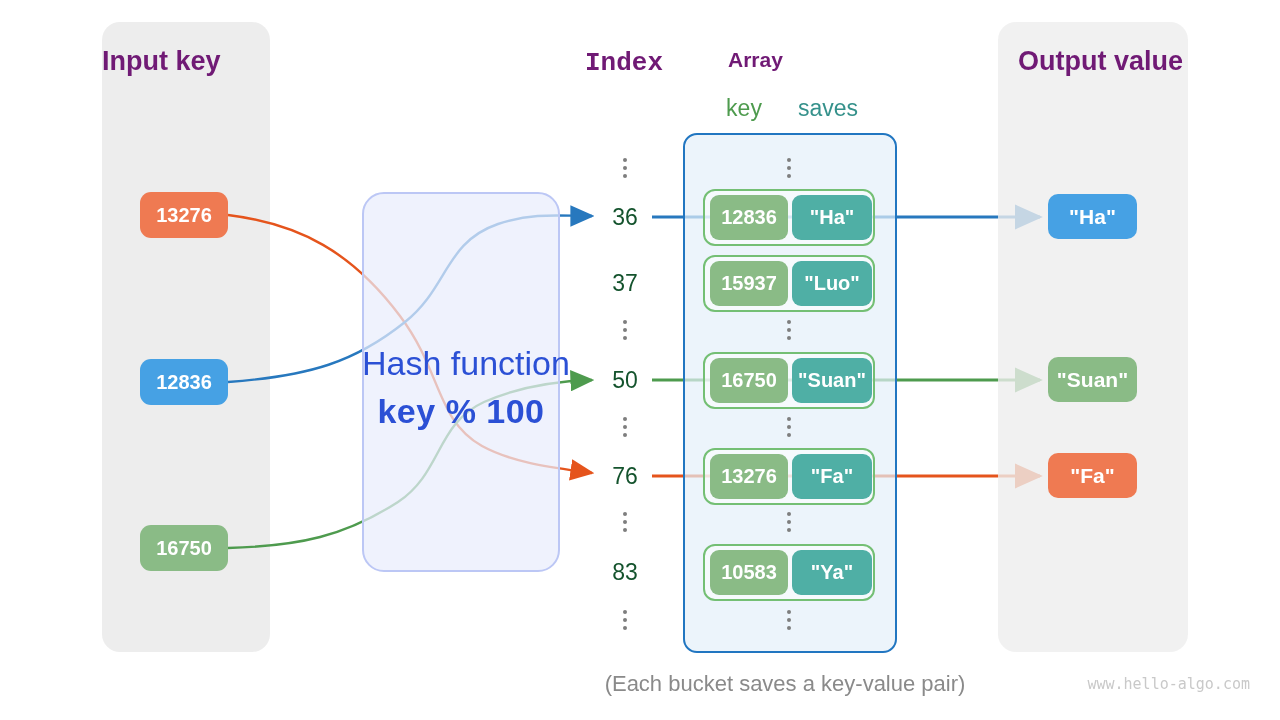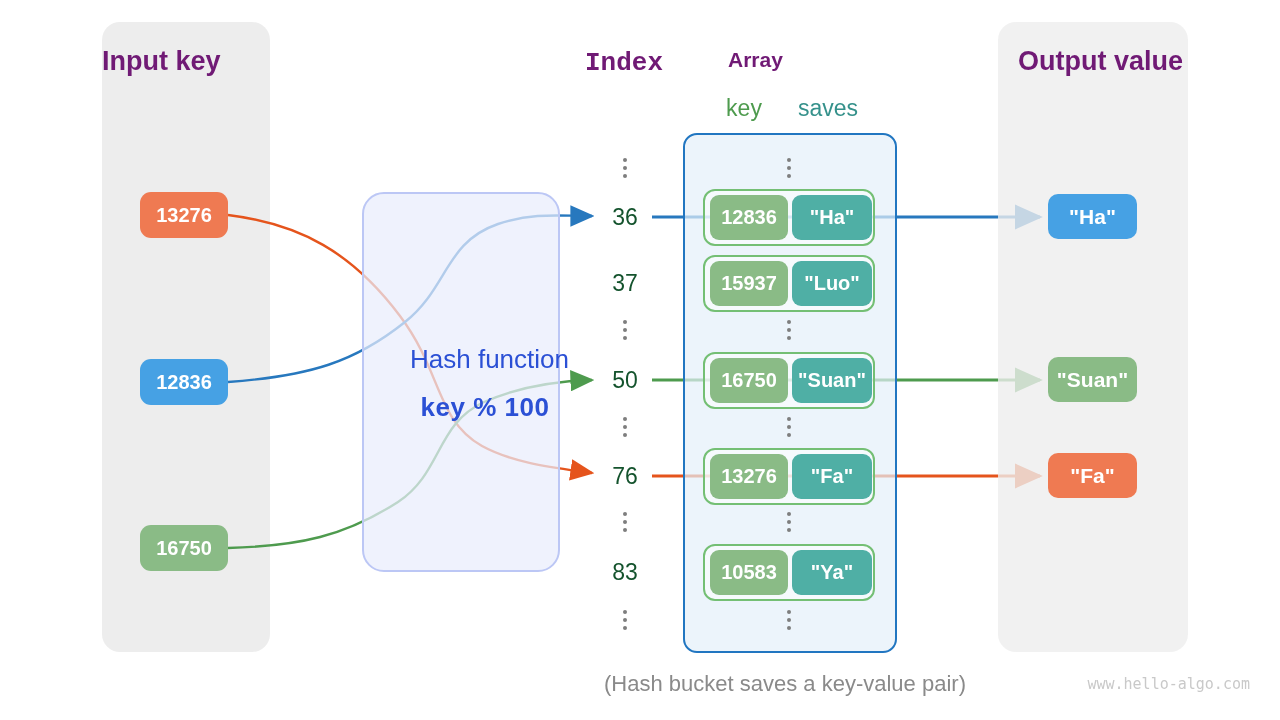--- a/index.html
+++ b/index.html
@@ -40,21 +40,21 @@
   .c-teal   { background:#4FAFA5; }
 
   .inkey { left:140px; width:88px; height:46px; font-size:20px; }
   #inkey-0 { top:192px; } #inkey-1 { top:359px; } #inkey-2 { top:525px; }
 
   .outval { left:1048px; width:89px; height:45px; font-size:21px; border-radius:10px; }
   #outval-0 { top:194px; } #outval-1 { top:357px; } #outval-2 { top:453px; }
 
   
   .hash-txt { position:absolute; left:362px; width:198px; text-align:center;
-              color:#2B50D5; font-size:26px; white-space:nowrap;padding-left:48px; }
+              color:#2B50D5; font-size:34px; white-space:nowrap; }
   #hash-line1 { top:344px; }
   #hash-line2 { top:392px; font-weight:bold; letter-spacing:0.5px; }
 
   
   .idx { position:absolute; left:598px; width:54px; text-align:center;
          color:#14532d; font-size:23px; }
   #idx-0 { top:204px; } #idx-1 { top:270px; } #idx-2 { top:367px; }
   #idx-3 { top:463px; } #idx-4 { top:559px; }
 
   
@@ -205,16 +205,16 @@
   </div>
   <div id="row-4" class="row z3">
     <div class="cell cell-key c-green">10583</div>
     <div class="cell cell-value c-teal">"Ya"</div>
   </div>
 
   <div id="outval-0" class="pill outval c-blue z3">"Ha"</div>
   <div id="outval-1" class="pill outval c-green z3">"Suan"</div>
   <div id="outval-2" class="pill outval c-orange z3">"Fa"</div>
 
-  <div id="caption" class="z3">(Hash bucket saves a key-value pair)</div>
+  <div id="caption" class="z3">(Each bucket saves a key-value pair)</div>
   <div id="watermark" class="z3">www.hello-algo.com</div>
 
 </div>
 
 </body></html>

